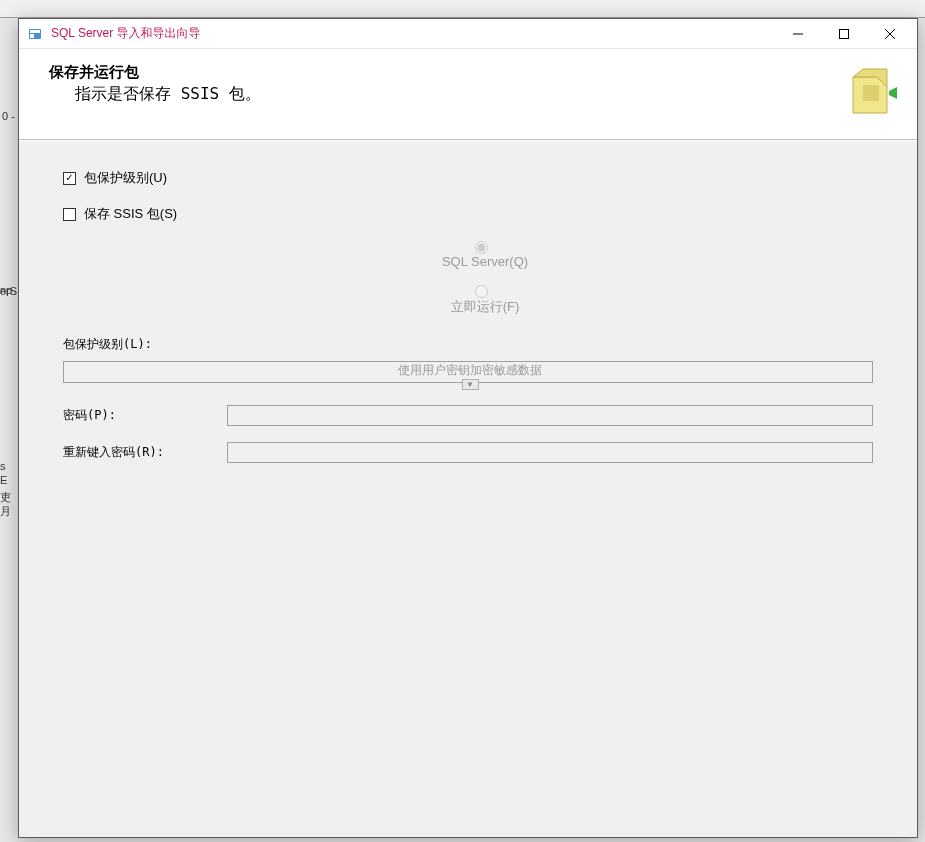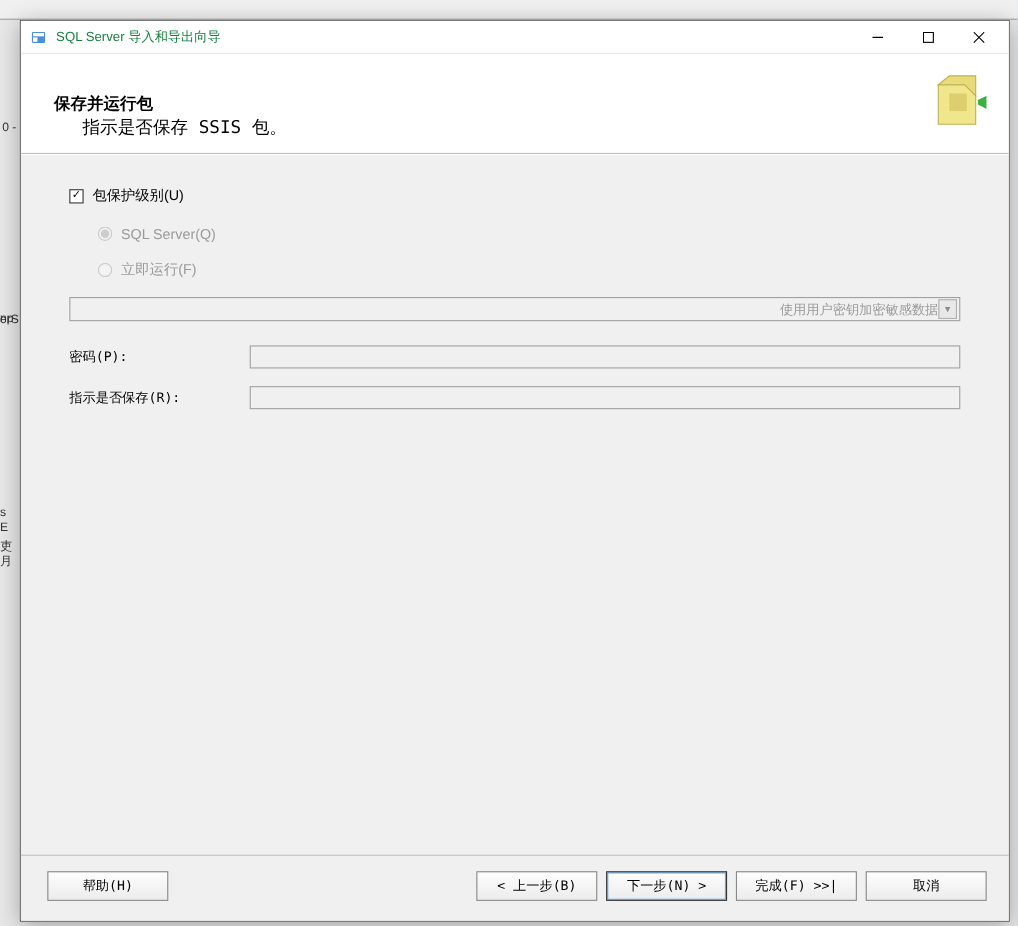--- a/index.html
+++ b/index.html
@@ -49,33 +49,33 @@
       border-bottom: 1px solid #e5e5e5;
     }
     .titlebar-icon {
       width: 16px; height: 16px;
       margin-right: 8px;
       display: flex; align-items: center; justify-content: center;
     }
     .titlebar-title {
       flex: 1;
       font-size: 12px;
-      color: #15803d;
+      color: #be185d;
     }
     .win-controls { display: flex; }
     .win-btn {
       width: 46px; height: 30px;
       display: flex; align-items: center; justify-content: center;
       cursor: pointer;
       color: #000;
     }
     .header-section {
       padding: 14px 20px 12px 30px;
       display: flex;
-      align-items: flex-end;
+      align-items: flex-start;
       border-bottom: 1px solid #c0c0c0;
       background: #fff;
     }
     .header-text { flex: 1; }
     .header-title {
       font-weight: bold;
       font-size: 15px;
       color: #000;
       margin-bottom: 2px;
     }
@@ -176,21 +176,21 @@
       background: linear-gradient(#fdfdfd,#ececec);
       font-size: 12px;
       cursor: pointer;
       padding: 0 12px;
       font-family: "SimSun", monospace;
       display: inline-flex; align-items: center; justify-content: center;
     }
     .footer-spacer { flex: 1; }
     .footer .btn { margin-left: 8px; }
     .footer .btn.help { margin-left: 0; }
-    .disabled { color: #9a9a9a; }
+    .disabled { color: #9a9a9a; flex-direction: column; }
   </style>
 </head>
 <body>
 
 <div class="bg-fragments">
   <div class="bg-top"></div>
   <div style="position:absolute;left:2px;top:110px;font-size:11px;color:#333">0 -</div>
   <div class="bg-left-fragment" style="top:283px">np</div>
   <div class="bg-left-fragment" style="top:284px">erS</div>
   <div class="bg-left-fragment" style="top:459px">s E</div>
@@ -242,52 +242,49 @@
     </div>
   </div>
 
   <div class="content">
 
     <div class="checkbox-row">
       <span class="checkbox-box">✓</span>
       <label>包保护级别(U)</label>
     </div>
 
+    <div class="checkbox-row">
+      <span class="checkbox-box"></span>
+      <label>保存 SSIS 包(S)</label>
+    </div>
 
     <div class="radio-group">
       <div class="radio-row disabled">
         <input type="radio" disabled="" checked="" style="">
         <label>SQL Server(Q)</label>
       </div>
       <div class="radio-row disabled">
         <input type="radio" disabled="" style="">
         <label>立即运行(F)</label>
       </div>
     </div>
 
+    <div class="field-label">包保护级别(L):</div>
     <div class="combo disabled">
       <span class="combo-text">使用用户密钥加密敏感数据</span>
       <span class="combo-arrow">▼</span>
     </div>
 
     <div class="pw-grid">
       <div class="pw-row">
         <div class="pw-label">密码(P):</div>
         <input class="pw-input" type="password" disabled="" value="" style="">
       </div>
       <div class="pw-row">
-        <div class="pw-label">指示是否保存(R):</div>
+        <div class="pw-label">重新键入密码(R):</div>
         <input class="pw-input" type="password" disabled="" value="" style="">
       </div>
     </div>
 
   </div>
 
-  <div class="footer">
-    <button class="btn help">帮助(H)</button>
-    <div class="footer-spacer"></div>
-    <button class="btn">&lt; 上一步(B)</button>
-    <button class="btn" style="border:1px solid #333;box-shadow:inset 0 0 0 1px #6aa7e0">下一步(N) &gt;</button>
-    <button class="btn">完成(F) &gt;&gt;|</button>
-    <button class="btn">取消</button>
-  </div>
 
 </div>
 
 </body></html>

